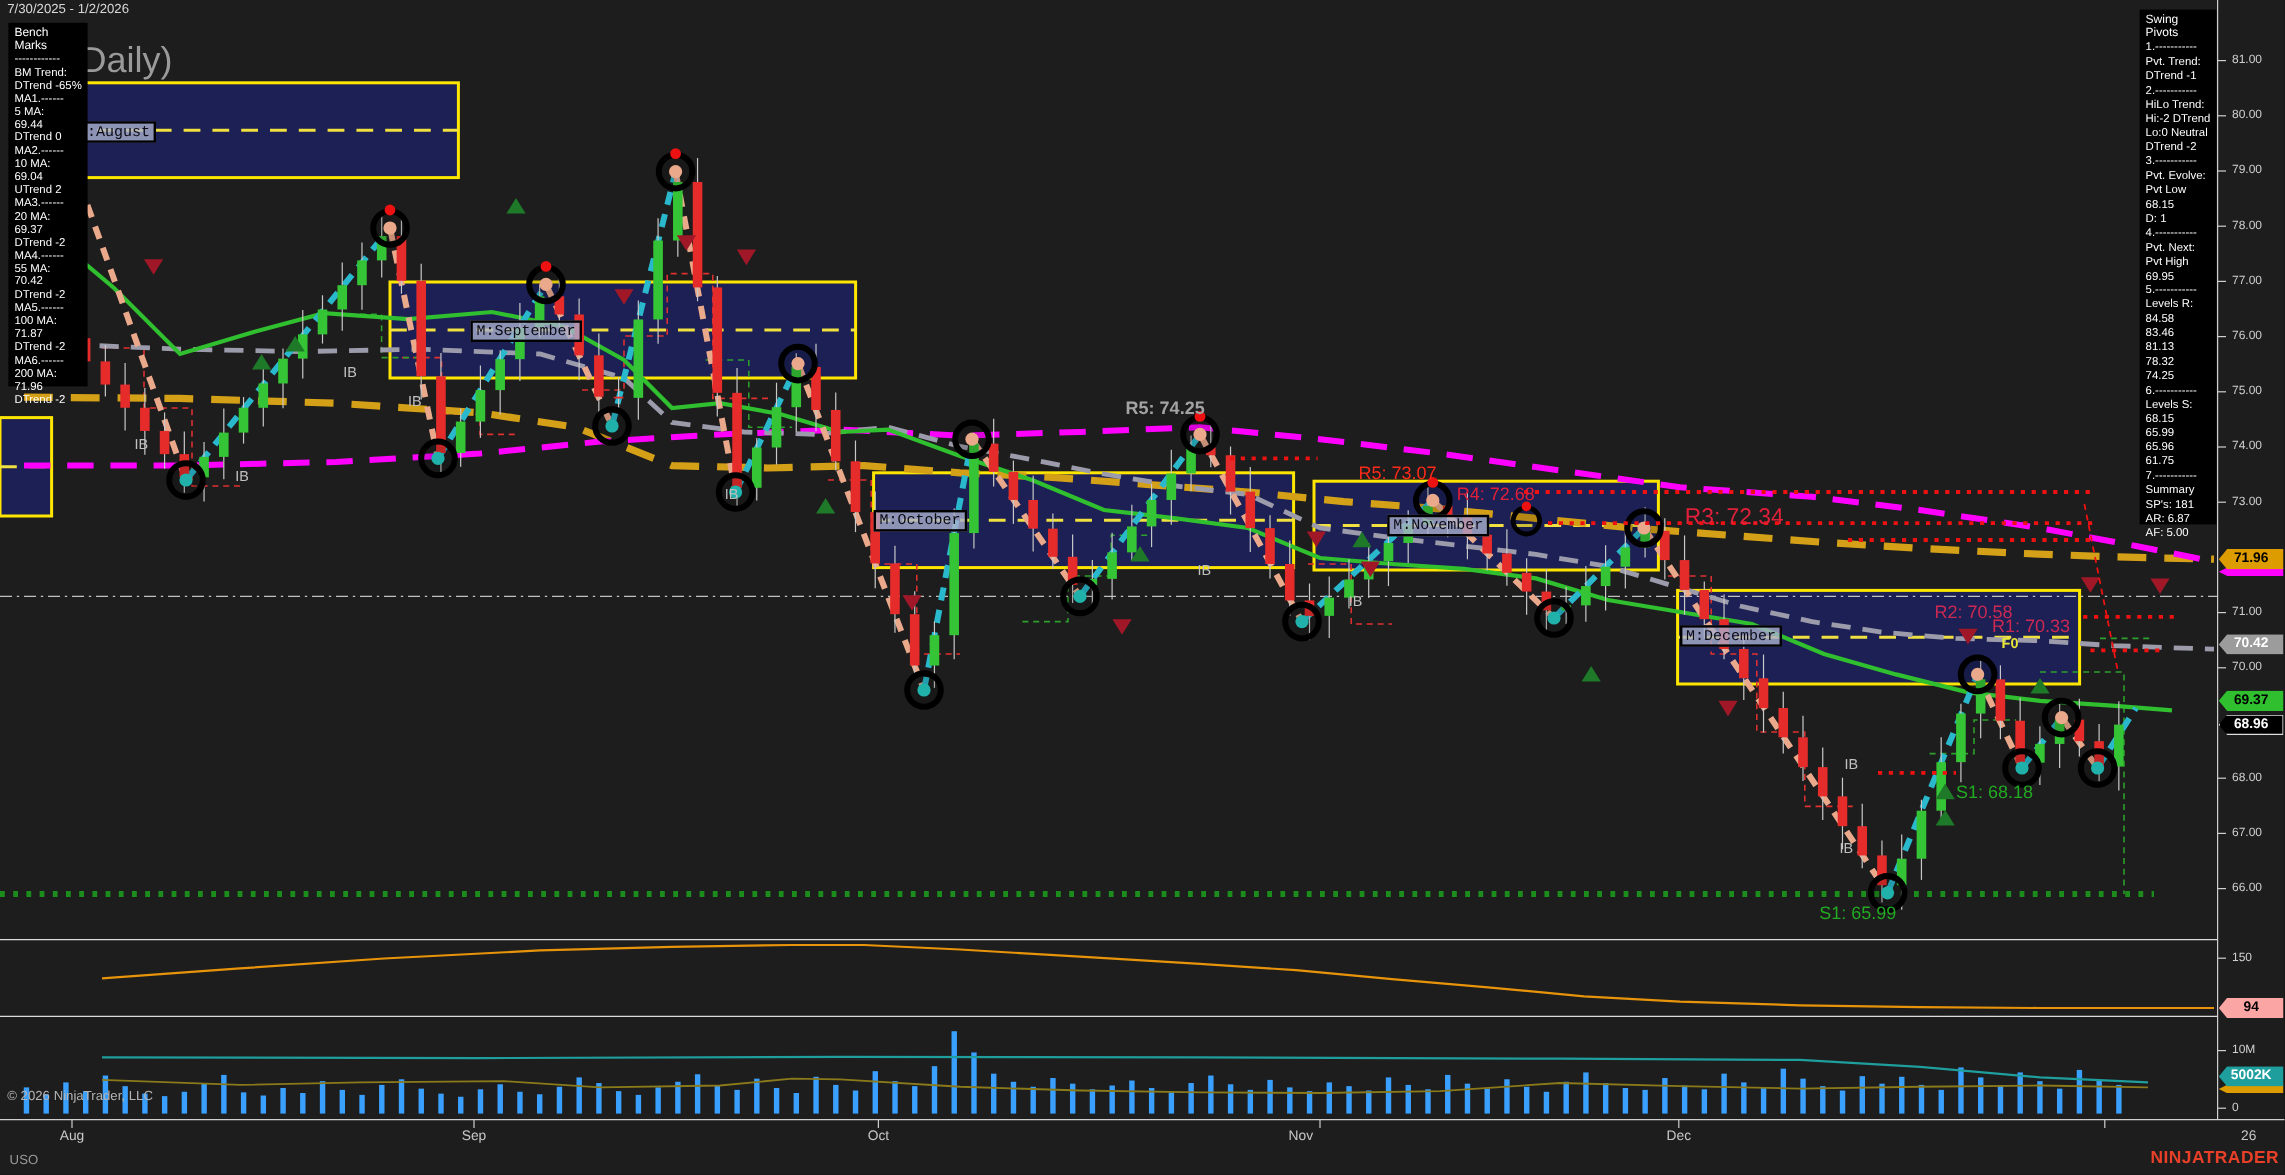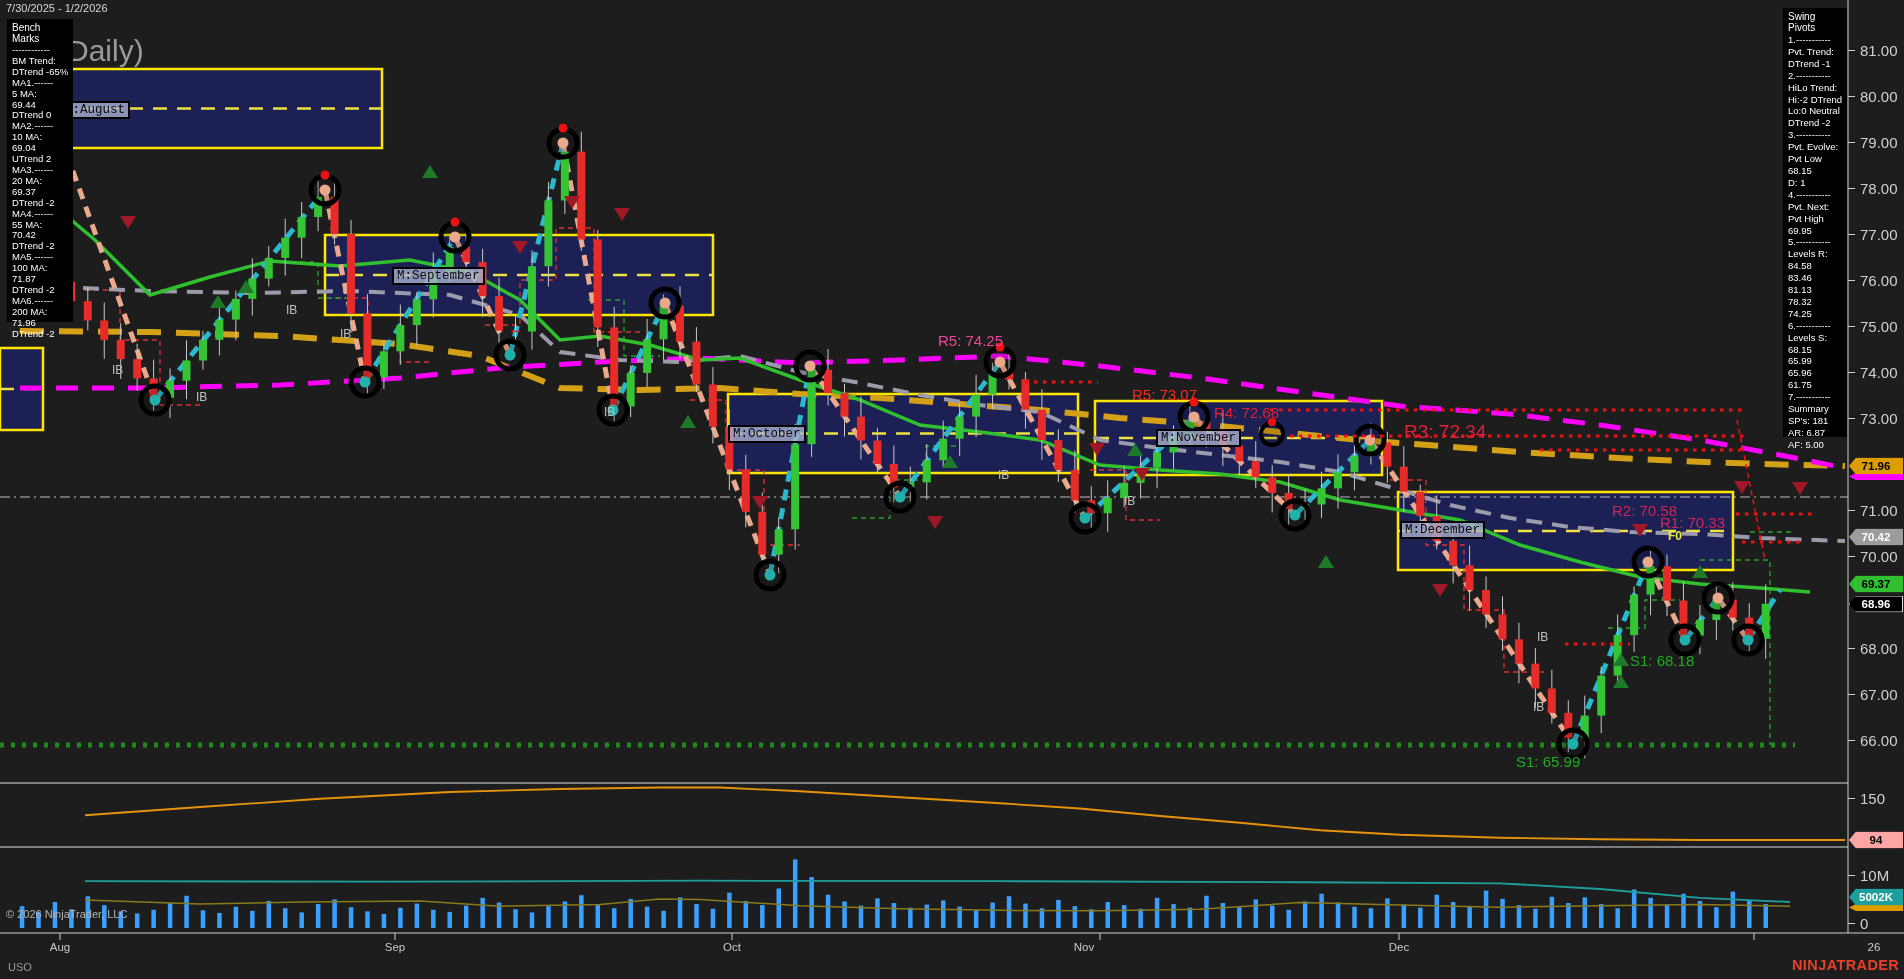--- a/index.html
+++ b/index.html
@@ -13,21 +13,21 @@
   .ptitle{font-size:10px;color:#fff;margin-bottom:1px;}
   .pline{font-size:9.5px;color:#fff;line-height:10.9px;}
   #benchPanel{left:7px;top:19px;width:66px;height:303px;}
   #swingPanel{left:1783px;top:8px;width:64px;height:429px;}
   #swingPanel .pline{line-height:11.9px;}
   .mlabel{position:absolute;transform:translateY(-50%);font-family:"Liberation Mono",monospace;
           font-size:12.5px;background:rgba(170,176,205,0.8);color:#0a0a14;border:2px solid #000;
           padding:0 3px;z-index:4;}
   .lvl{position:absolute;font-size:15px;z-index:4;}
   .ib{position:absolute;font-size:12px;color:#c0c0c0;z-index:4;}
-  .tick{position:absolute;left:1860px;font-size:15px;color:#d0d0d0;transform:translateY(-50%);z-index:4;}
+  .tick{position:absolute;left:1860px;font-size:10px;color:#d0d0d0;transform:translateY(-50%);z-index:4;}
   .badge{position:absolute;left:1849px;width:54px;height:17px;transform:translateY(-50%);
          font-size:11.5px;font-weight:bold;text-align:center;line-height:17px;z-index:5;
          clip-path:polygon(0 50%,13% 0,100% 0,100% 100%,13% 100%);}
   .sub{position:absolute;left:1849px;width:54px;height:7px;z-index:4;
        clip-path:polygon(0 50%,13% 0,100% 0,100% 100%,13% 100%);}
   .xlab{position:absolute;top:941px;font-size:11.5px;color:#c8c8c8;transform:translateX(-50%);z-index:4;}
   #copyright{left:6px;top:908px;font-size:11px;color:#b4b4b4;z-index:4;}
   #symbol{left:8px;top:961px;font-size:11px;color:#9a9a9a;z-index:4;}
   #brand{left:1792px;top:957px;font-size:14.5px;font-weight:bold;letter-spacing:0.4px;color:#e84028;z-index:4;}
 </style>
@@ -579,21 +579,21 @@
         <div class="pline">AF: 5.00</div>
       </div>
   </div>
 
   <div id="overlays">
       <div class="mlabel" style="left: 60px; top: 110px;">M:August</div>
       <div class="mlabel" style="left: 392px; top: 276px;">M:September</div>
       <div class="mlabel" style="left: 728px; top: 434px;">M:October</div>
       <div class="mlabel" style="left: 1156px; top: 438px;">M:November</div>
       <div class="mlabel" style="left: 1400px; top: 530px;">M:December</div>
-      <div class="lvl" style="left: 938px; top: 332px; color: #ec4899; font-size: 15px; font-weight: normal;">R5: 74.25</div>
+      <div class="lvl" style="left: 938px; top: 332px; color: #a3a3a3; font-size: 15px; font-weight: bold;">R5: 74.25</div>
       <div class="lvl" style="left: 1132px; top: 386px; color: rgb(255, 42, 26); font-size: 15px; font-weight: normal;">R5: 73.07</div>
       <div class="lvl" style="left: 1214px; top: 404px; color: rgb(224, 32, 58); font-size: 15px; font-weight: normal;">R4: 72.68</div>
       <div class="lvl" style="left: 1404px; top: 421px; color: rgb(224, 32, 58); font-size: 19px; font-weight: normal;">R3: 72.34</div>
       <div class="lvl" style="left: 1612px; top: 502px; color: rgb(204, 41, 82); font-size: 15px; font-weight: normal;">R2: 70.58</div>
       <div class="lvl" style="left: 1660px; top: 514px; color: rgb(204, 41, 82); font-size: 15px; font-weight: normal;">R1: 70.33</div>
       <div class="lvl" style="left: 1668px; top: 529px; color: rgb(232, 232, 56); font-size: 12px; font-weight: bold;">F0</div>
       <div class="lvl" style="left: 1630px; top: 652px; color: rgb(34, 170, 34); font-size: 15px; font-weight: normal;">S1: 68.18</div>
       <div class="lvl" style="left: 1516px; top: 753px; color: rgb(34, 170, 34); font-size: 15px; font-weight: normal;">S1: 65.99</div>
       <div class="ib" style="left: 112px; top: 363px;">IB</div>
       <div class="ib" style="left: 196px; top: 390px;">IB</div>

